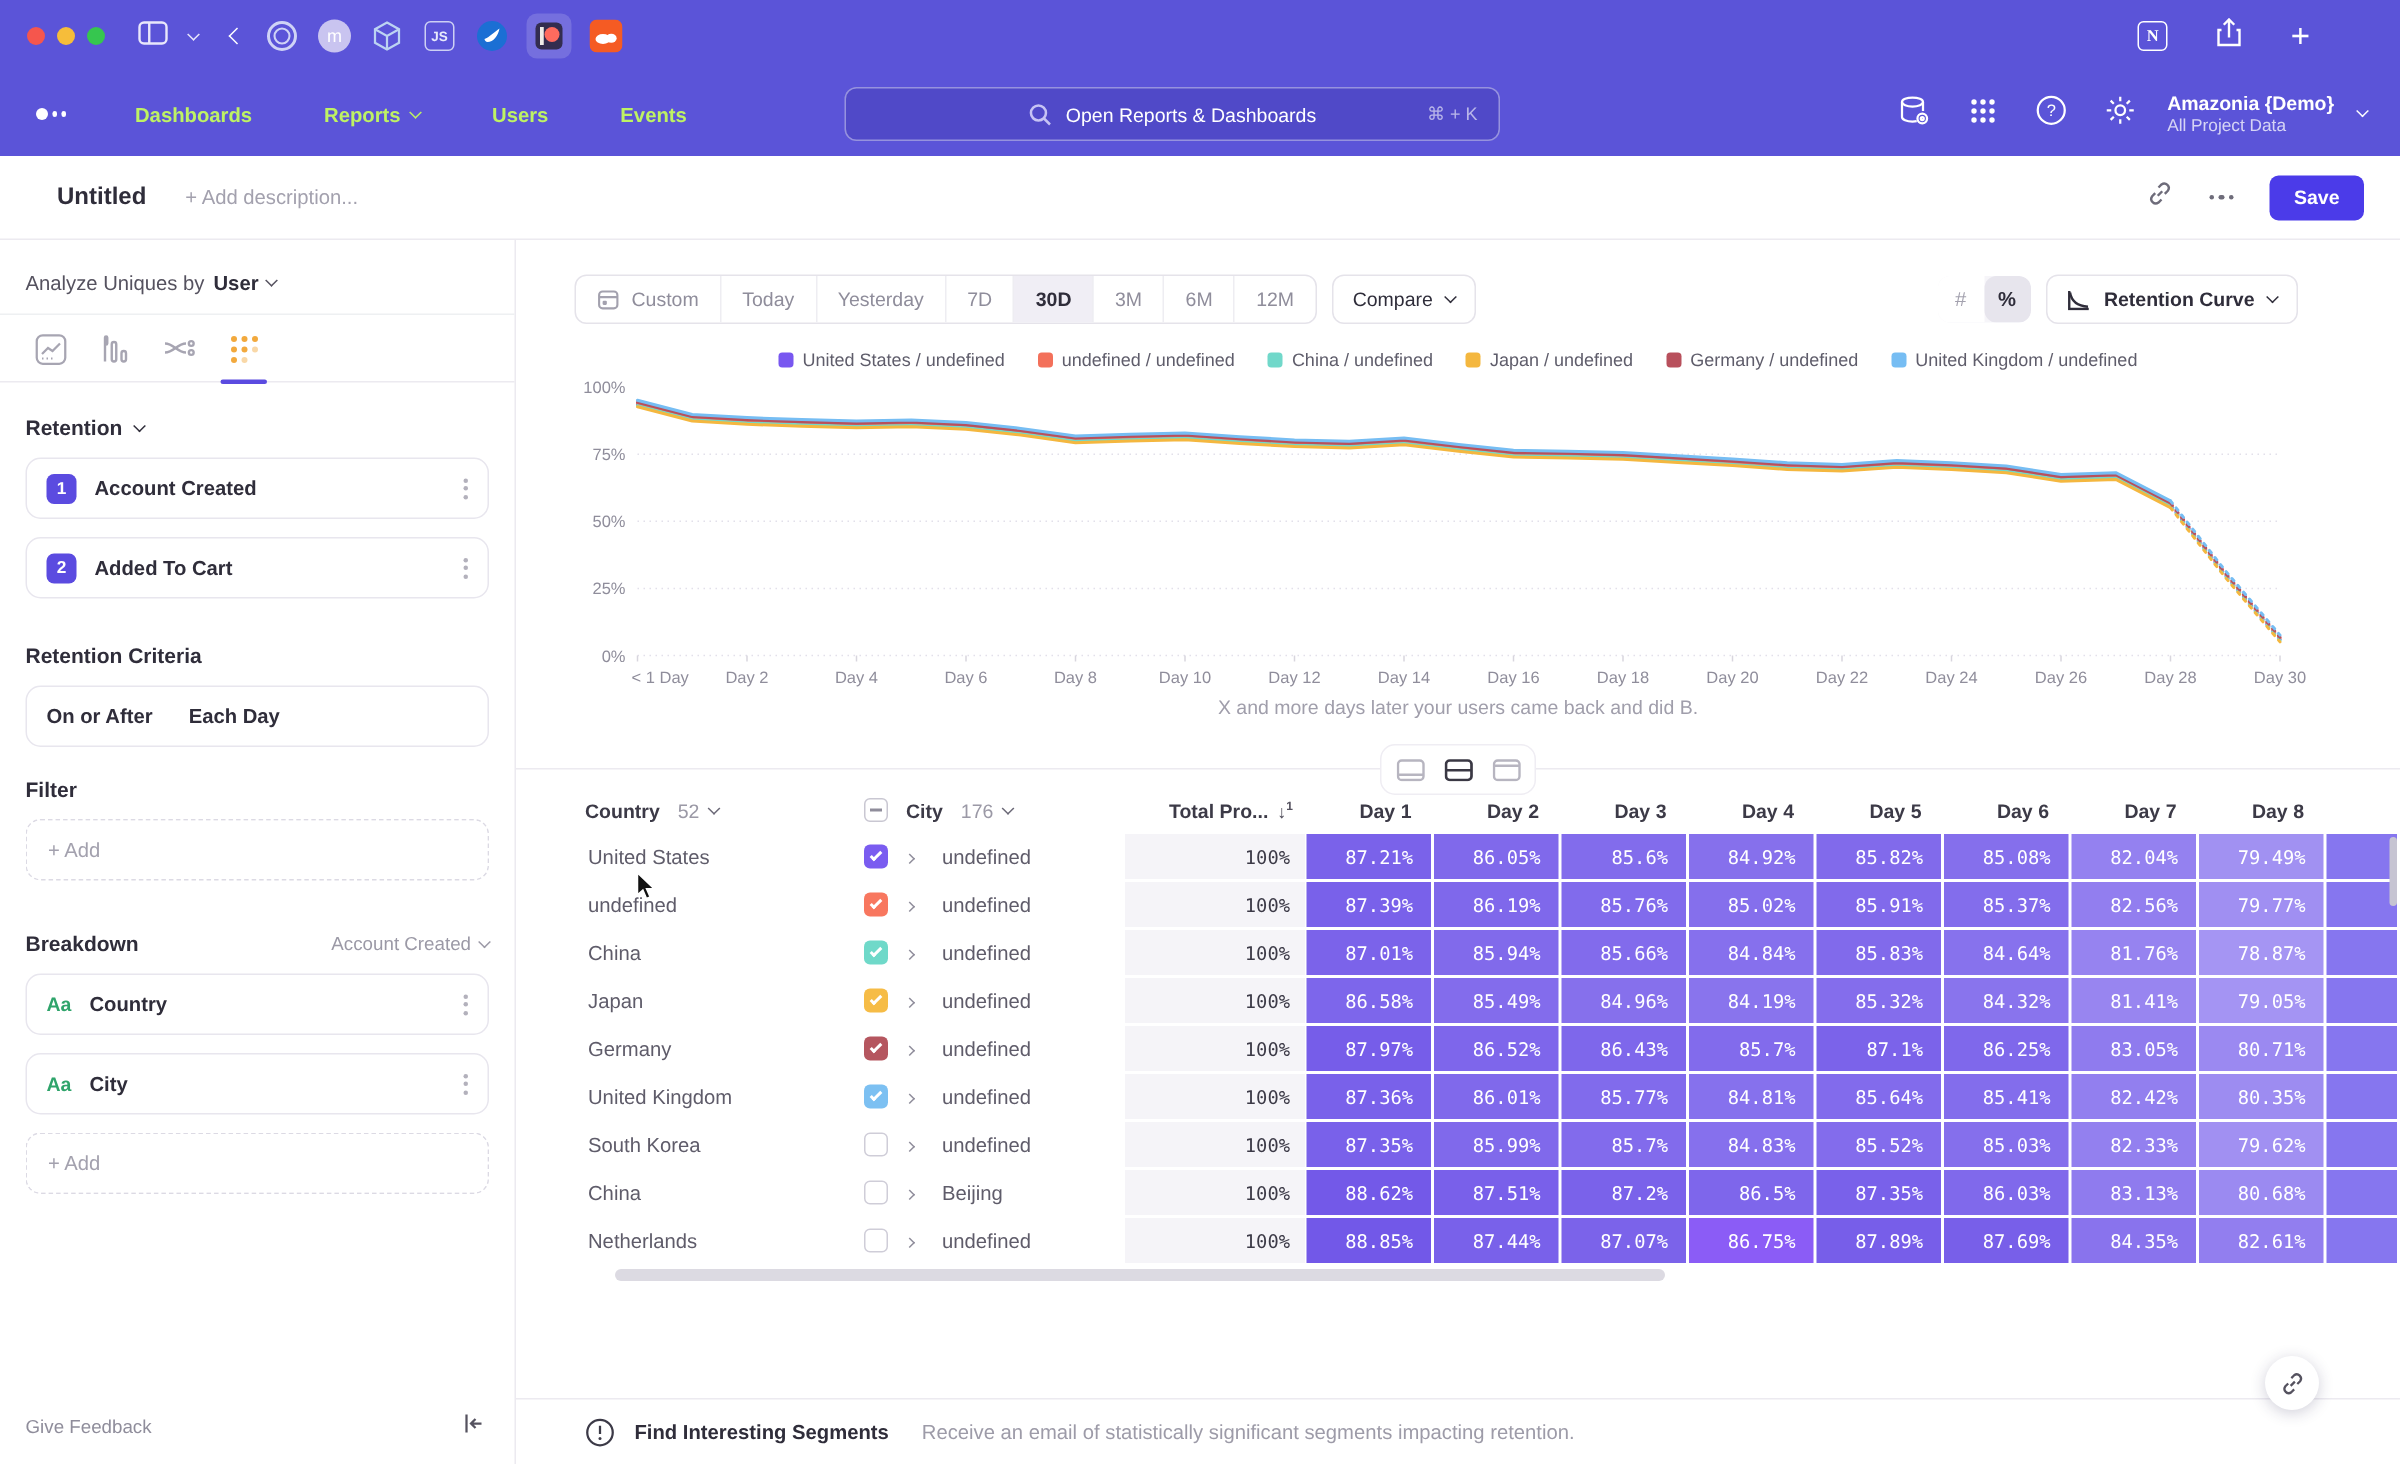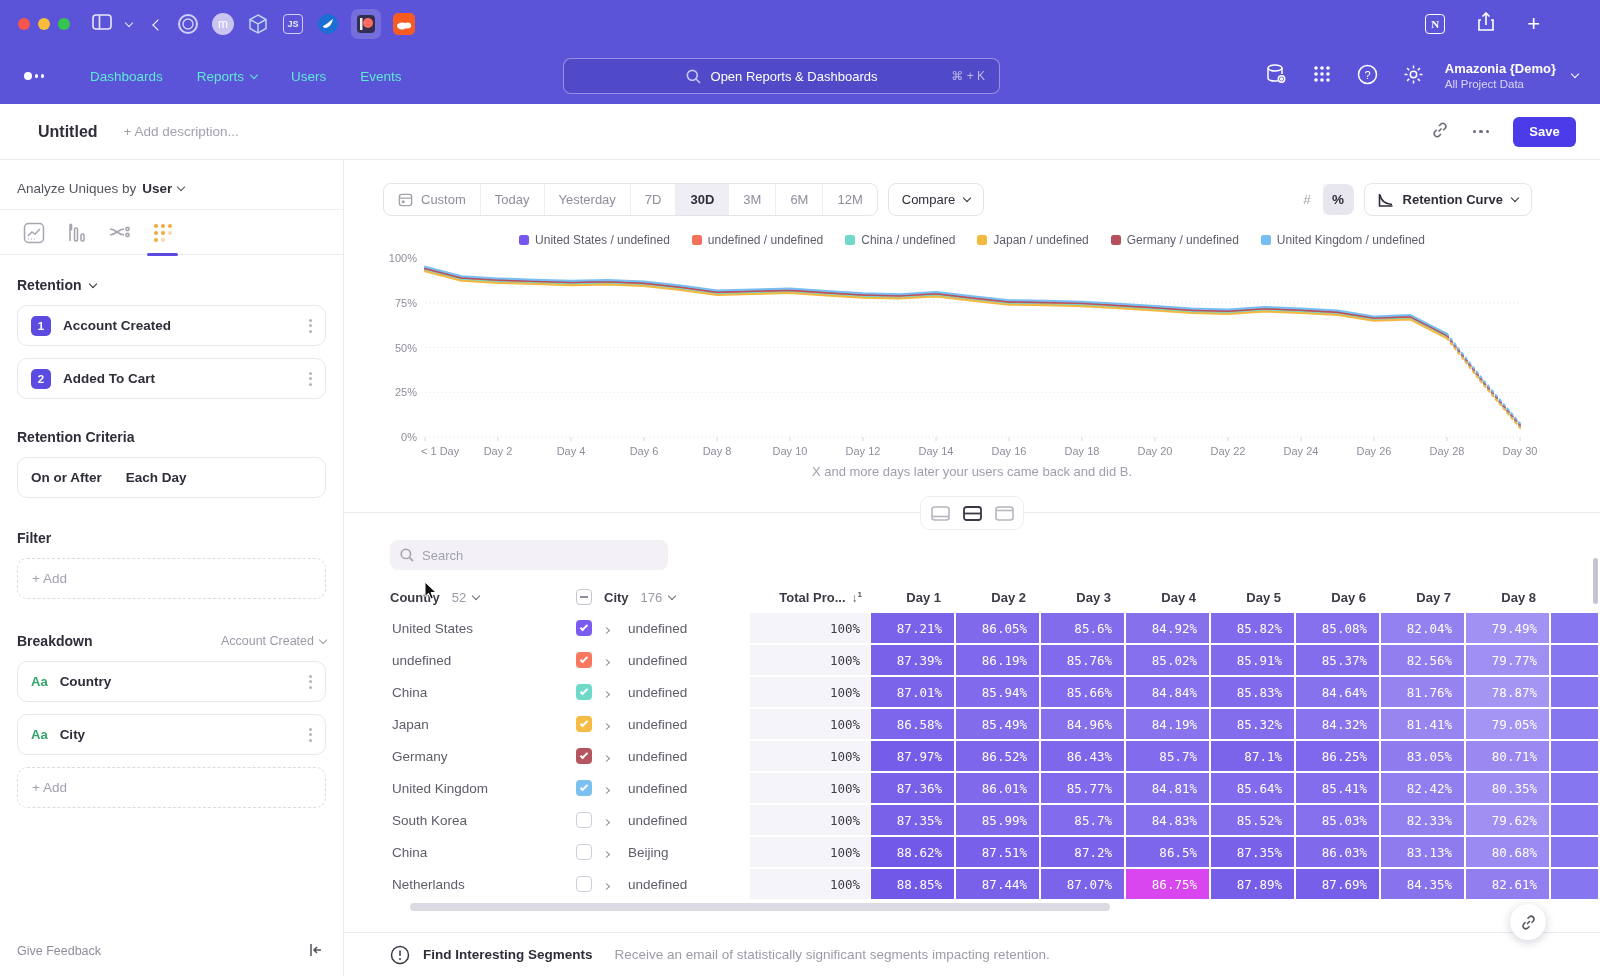--- a/index.html
+++ b/index.html
@@ -27,21 +27,21 @@
   .fav i+i{width:3px;height:3px;}
   .urlmore{position:absolute;right:6px;top:5px;width:18px;height:18px;border-radius:50%;background:#fff;display:flex;align-items:center;justify-content:center;gap:1.5px;}
   .urlmore i{width:2.5px;height:2.5px;border-radius:50%;background:#8b85e8;}
   .bright{position:absolute;right:60px;display:flex;gap:32px;align-items:center;color:#fff;}
   
   .nav{height:56px;background:#5b54d8;position:relative;display:flex;align-items:center;color:#fff;}
   .logo{display:flex;align-items:center;gap:2.5px;margin-left:24px;}
   .logo i{background:#fff;border-radius:50%;}
   .logo i:nth-child(1){width:8px;height:8px;}
   .logo i:nth-child(2),.logo i:nth-child(3){width:3.5px;height:3.5px;}
-  .menu{display:flex;gap:34px;margin-left:46px;font-size:13.5px;color:#5eead4;}
+  .menu{display:flex;gap:48px;margin-left:46px;font-size:13.5px;color:#bef264;font-weight:bold;}
   .menu .mi{display:flex;align-items:center;gap:7px;cursor:pointer;}
   .navsearch{position:absolute;left:563px;top:10px;width:437px;height:36px;border-radius:8px;background:rgba(35,28,125,.18);border:1px solid rgba(255,255,255,.4);display:flex;align-items:center;justify-content:center;gap:10px;font-size:13px;color:#fff;}
   .navsearch .sc{position:absolute;right:14px;color:rgba(255,255,255,.6);font-size:12px;}
   .navicons{position:absolute;right:176px;display:flex;gap:25px;align-items:center;}
   .proj{position:absolute;right:44px;text-align:left;line-height:1.25;}
   .proj .pn{font-size:13px;font-weight:700;}
   .proj .ps{font-size:11.5px;color:rgba(255,255,255,.75);}
   .proj-cv{position:absolute;right:22px;top:26px;color:#fff;}
   
   .titlebar{height:56px;display:flex;align-items:center;padding:0 24px 0 38px;border-bottom:1px solid #eceaf0;background:#fff;}
@@ -347,21 +347,21 @@
       </div>
 
       <div class="seclabel" style="margin-top:30px;">
           <span>Retention Criteria</span>
         </div>
       <div class="card" style="gap:24px;">
         <span class="cardlabel">On or After</span>
         <span class="cardlabel">Each Day</span>
       </div>
 
-      <div class="seclabel" style="margin-top:32px;">
+      <div class="seclabel" style="margin-top:20px;">
           <span>Filter</span>
         </div>
       <div class="addbox">+ Add</div>
 
       <div class="seclabel" style="margin-top:34px;">
         <span>Breakdown</span>
         <span class="sub">
           <span>Account Created</span>
             <span class="cv"></span>
         </span>
@@ -545,27 +545,20 @@
             </span>
           <span class="vbtn">
               <svg width="19" height="15" viewBox="0 0 19 15" fill="none" stroke="#b7b5c0" stroke-width="1.6">
                 <rect x="1" y="1" width="17" height="13" rx="2.5"></rect>
                 <line x1="1" y1="4.5" x2="18" y2="4.5"></line>
               </svg>
             </span>
         </div>
       </div>
 
-      <div class="tsearch">
-        <svg width="14" height="14" viewBox="0 0 15 15" fill="none" stroke="#a3a1ae" stroke-width="1.7">
-            <circle cx="6.3" cy="6.3" r="5"></circle>
-            <line x1="10" y1="10" x2="14" y2="14"></line>
-          </svg>
-        <input placeholder="Search" style="">
-      </div>
 
       <div class="tablewrap">
         <div class="t-row t-head" id="thead">
             <div class="hflex">
               <span>Country</span>
               <span class="count">52</span>
               <span class="cv" style="color:#6b6977"></span>
             </div>
             <div>
               <span class="cbox empty" style="border-color:#c9c7d2">
@@ -752,21 +745,21 @@
               <div class="cname">Netherlands</div>
               <div>
                 <span class="cbox empty"></span>
               </div>
               <div class="rowchev"><span class="cv r" style="width:5px;height:5px;"></span></div>
               <div class="cname">undefined</div>
               <div class="totalcell mono">100%</div>
               <div class="daycell mono" style="background: rgb(114, 88, 232);">88.85%</div>
               <div class="daycell mono" style="background: rgb(121, 97, 234);">87.44%</div>
               <div class="daycell mono" style="background: rgb(123, 99, 234);">87.07%</div>
-              <div class="daycell mono" style="background: #d946ef;">86.75%</div>
+              <div class="daycell mono" style="background: #8b5cf6;">86.75%</div>
               <div class="daycell mono" style="background: rgb(119, 94, 233);">87.89%</div>
               <div class="daycell mono" style="background: rgb(120, 95, 233);">87.69%</div>
               <div class="daycell mono" style="background: rgb(137, 115, 237);">84.35%</div>
               <div class="daycell mono" style="background: rgb(146, 126, 239);">82.61%</div>
               <div class="sliver"></div>
             </div>
           </div>
       </div>
       <div class="hscroll">
           <div class="hthumb"></div>

